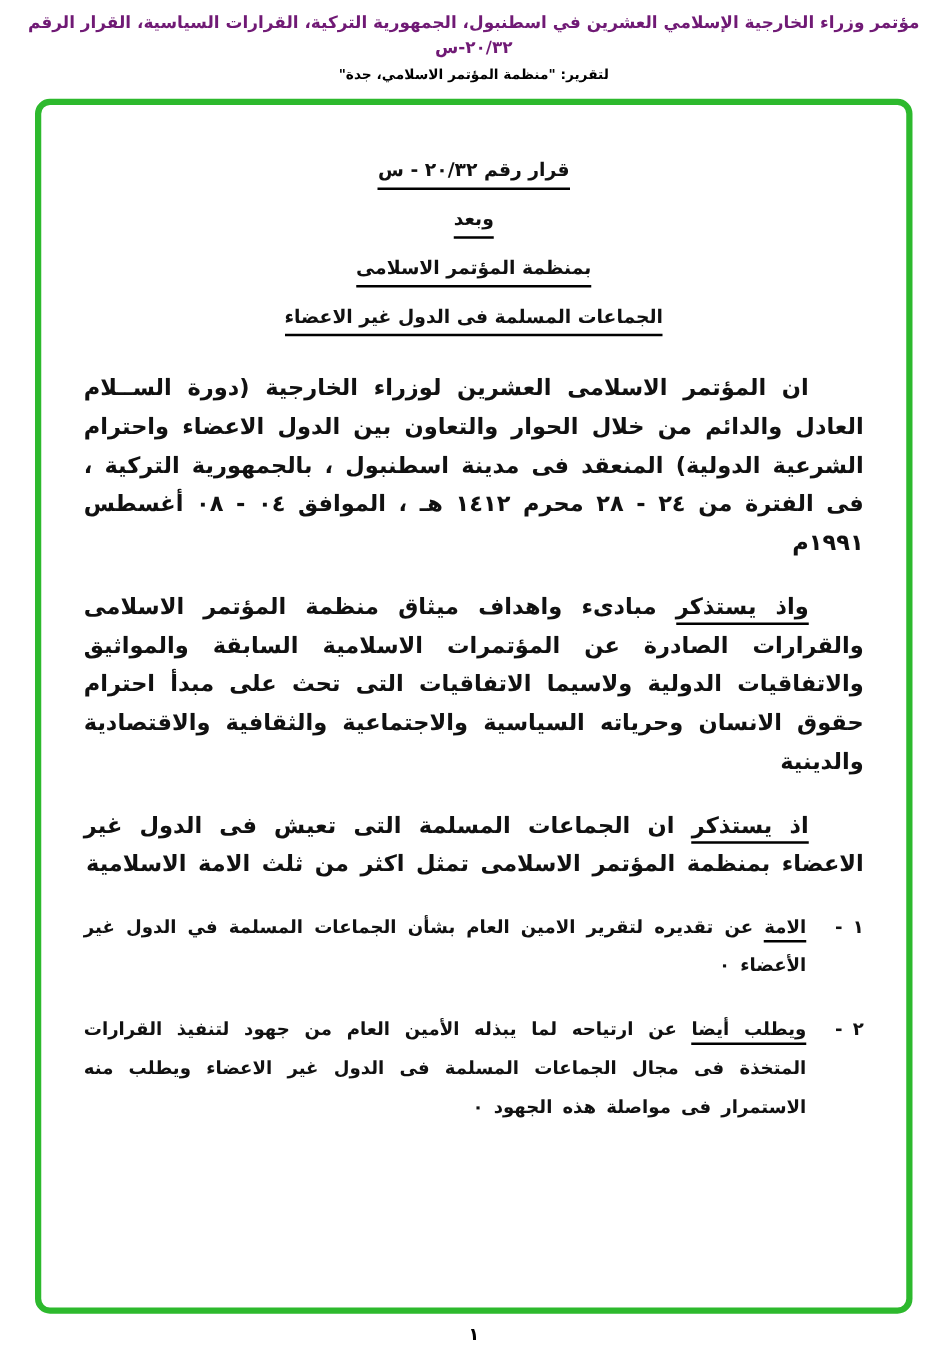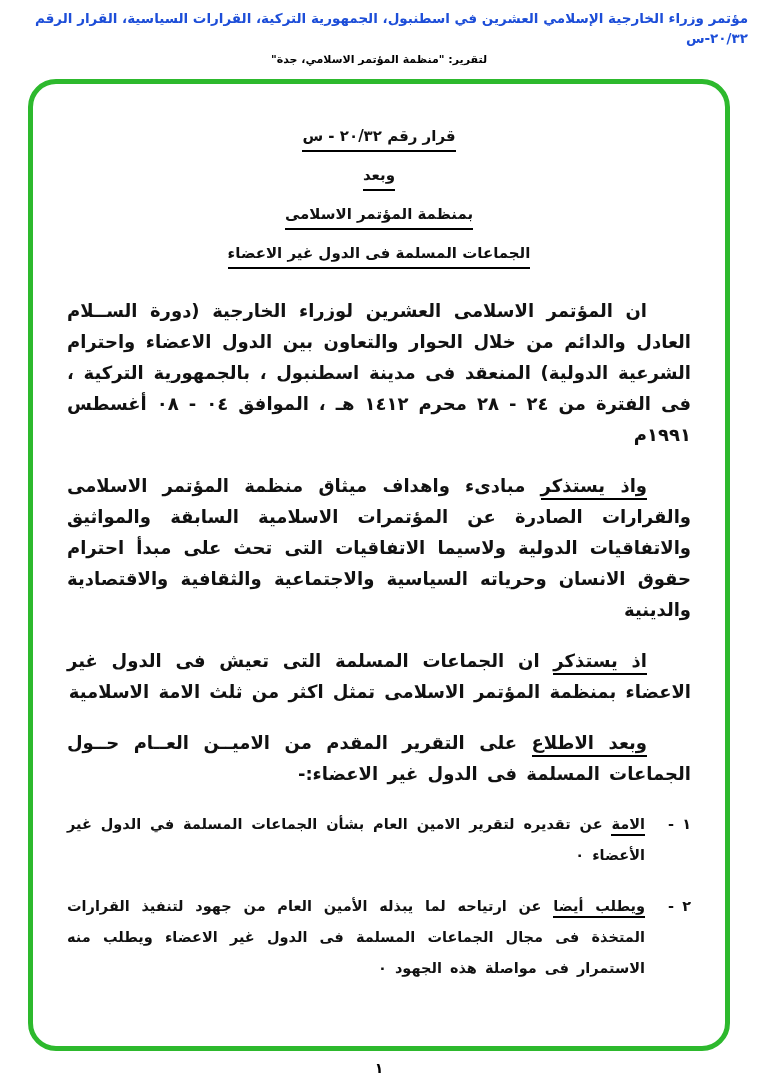--- a/index.html
+++ b/index.html
@@ -6,34 +6,34 @@
   html, body { background: #ffffff; }
   body {
     width: 758px; height: 1078px;
     font-family: "DejaVu Sans", sans-serif;
     color: #141414;
     overflow: hidden;
   }
   .page { width: 758px; height: 1078px; position: relative; background: #ffffff; }
 
   .top-header {
-    direction: rtl; text-align: right;
+    direction: rtl; text-align: center;
     padding: 8px 10px 0;
     font-weight: bold; font-size: 13.5px; line-height: 20px;
-    color: #1d4ed8;
+    color: #701a75;
   }
   .top-source {
     direction: rtl; text-align: center;
     font-weight: bold; font-size: 11px; margin-top: 5px; color: #000;
   }
 
   .frame {
     margin: 13px 28px 0;
     border: 5px solid #2db92d;
-    border-radius: 28px;
+    border-radius: 12px;
     height: 972px;
     padding: 42px 34px 0;
     background: #ffffff;
     overflow: hidden;
   }
 
   .doc { direction: rtl; font-weight: bold; color: #111; }
 
   .title-block { text-align: center; margin-bottom: 26px; }
   .title-line { margin-bottom: 13px; }
@@ -107,23 +107,20 @@
       </div>
 
       <div class="para indent">
         <span class="lead">واذ يستذكر</span><span> مبادىء واهداف ميثاق منظمة المؤتمر الاسلامى والقرارات الصادرة عن المؤتمرات الاسلامية السابقة والمواثيق والاتفاقيات الدولية ولاسيما الاتفاقيات التى تحث على مبدأ احترام حقوق الانسان وحرياته السياسية والاجتماعية والثقافية والاقتصادية والدينية</span>
       </div>
 
       <div class="para indent">
         <span class="lead">اذ يستذكر</span><span> ان الجماعات المسلمة التى تعيش فى الدول غير الاعضاء بمنظمة المؤتمر الاسلامى تمثل اكثر من ثلث الامة الاسلامية</span>
       </div>
 
-      <div class="para indent">
-        <span class="lead">وبعد الاطلاع</span><span> على التقرير المقدم من الاميــن العــام حــول الجماعات المسلمة فى الدول غير الاعضاء:-</span>
-      </div>
 
       <div class="item">
         <div class="item-number">١ -</div>
         <div class="item-body">
           <span class="lead">الامة</span><span> عن تقديره لتقرير الامين العام بشأن الجماعات المسلمة في الدول غير الأعضاء ٠</span>
         </div>
       </div>
 
       <div class="item">
         <div class="item-number">٢ -</div>

